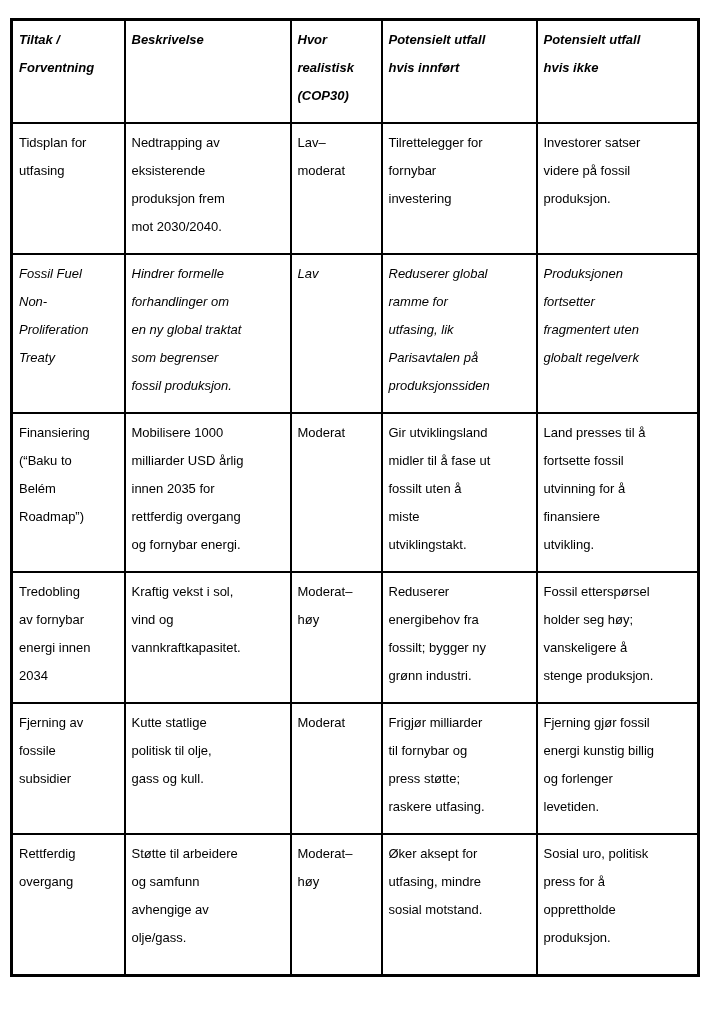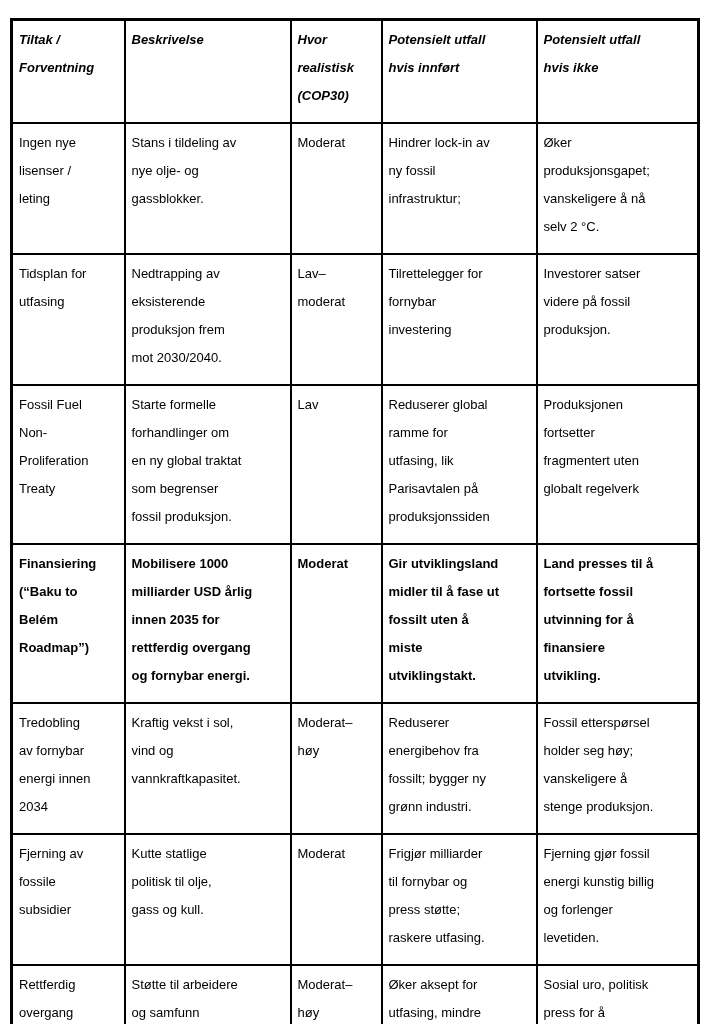--- a/index.html
+++ b/index.html
@@ -36,22 +36,22 @@
     overflow: hidden;
     box-sizing: border-box;
   }
   table.doc-table thead th {
     font-weight: bold;
     font-style: italic;
   }
   tr.rh0 { height: 92px; }
   tr.rh1 { height: 117px; }
   tr.rh2 { height: 115px; }
-  tr.rh3 { height: 144px; }
-  tr.rh4 { height: 148px; font-weight: bold; }
+  tr.rh3 { height: 144px; font-style: italic; }
+  tr.rh4 { height: 148px; }
   tr.rh5 { height: 118px; }
   tr.rh6 { height: 117px; margin-left: 48px; }
   tr.rh7 { height: 141px; }
 </style>
 </head>
 <body>
 
 <div class="page">
   <table class="doc-table">
     <colgroup>
@@ -69,36 +69,20 @@
         <th>Hvor
 realistisk
 (COP30)</th>
         <th>Potensielt utfall
 hvis innført</th>
         <th>Potensielt utfall
 hvis ikke</th>
       </tr>
     </thead>
     <tbody>
-      <tr class="rh1">
-        <td>Ingen nye
-lisenser /
-leting</td>
-        <td>Stans i tildeling av
-nye olje- og
-gassblokker.</td>
-        <td>Moderat</td>
-        <td>Hindrer lock-in av
-ny fossil
-infrastruktur;</td>
-        <td>Øker
-produksjonsgapet;
-vanskeligere å nå
-selv 2 °C.</td>
-      </tr>
       <tr class="rh2">
         <td>Tidsplan for
 utfasing</td>
         <td>Nedtrapping av
 eksisterende
 produksjon frem
 mot 2030/2040.</td>
         <td>Lav–
 moderat</td>
         <td>Tilrettelegger for
@@ -106,21 +90,21 @@
 investering</td>
         <td>Investorer satser
 videre på fossil
 produksjon.</td>
       </tr>
       <tr class="rh3">
         <td>Fossil Fuel
 Non-
 Proliferation
 Treaty</td>
-        <td>Starte formelle
+        <td>Hindrer formelle
 forhandlinger om
 en ny global traktat
 som begrenser
 fossil produksjon.</td>
         <td>Lav</td>
         <td>Reduserer global
 ramme for
 utfasing, lik
 Parisavtalen på
 produksjonssiden</td>

